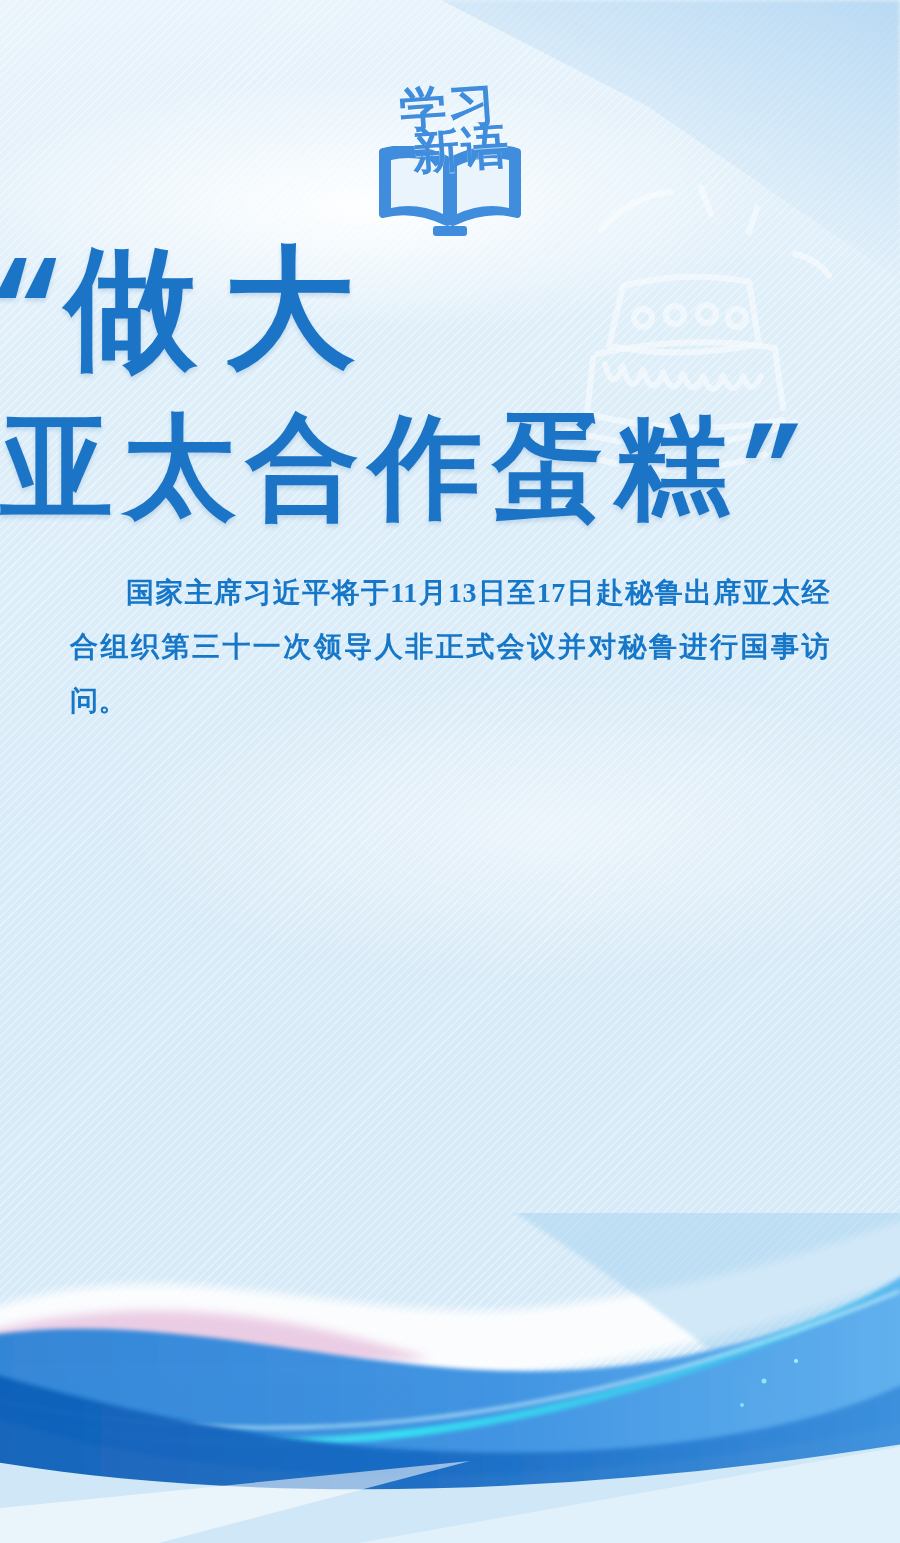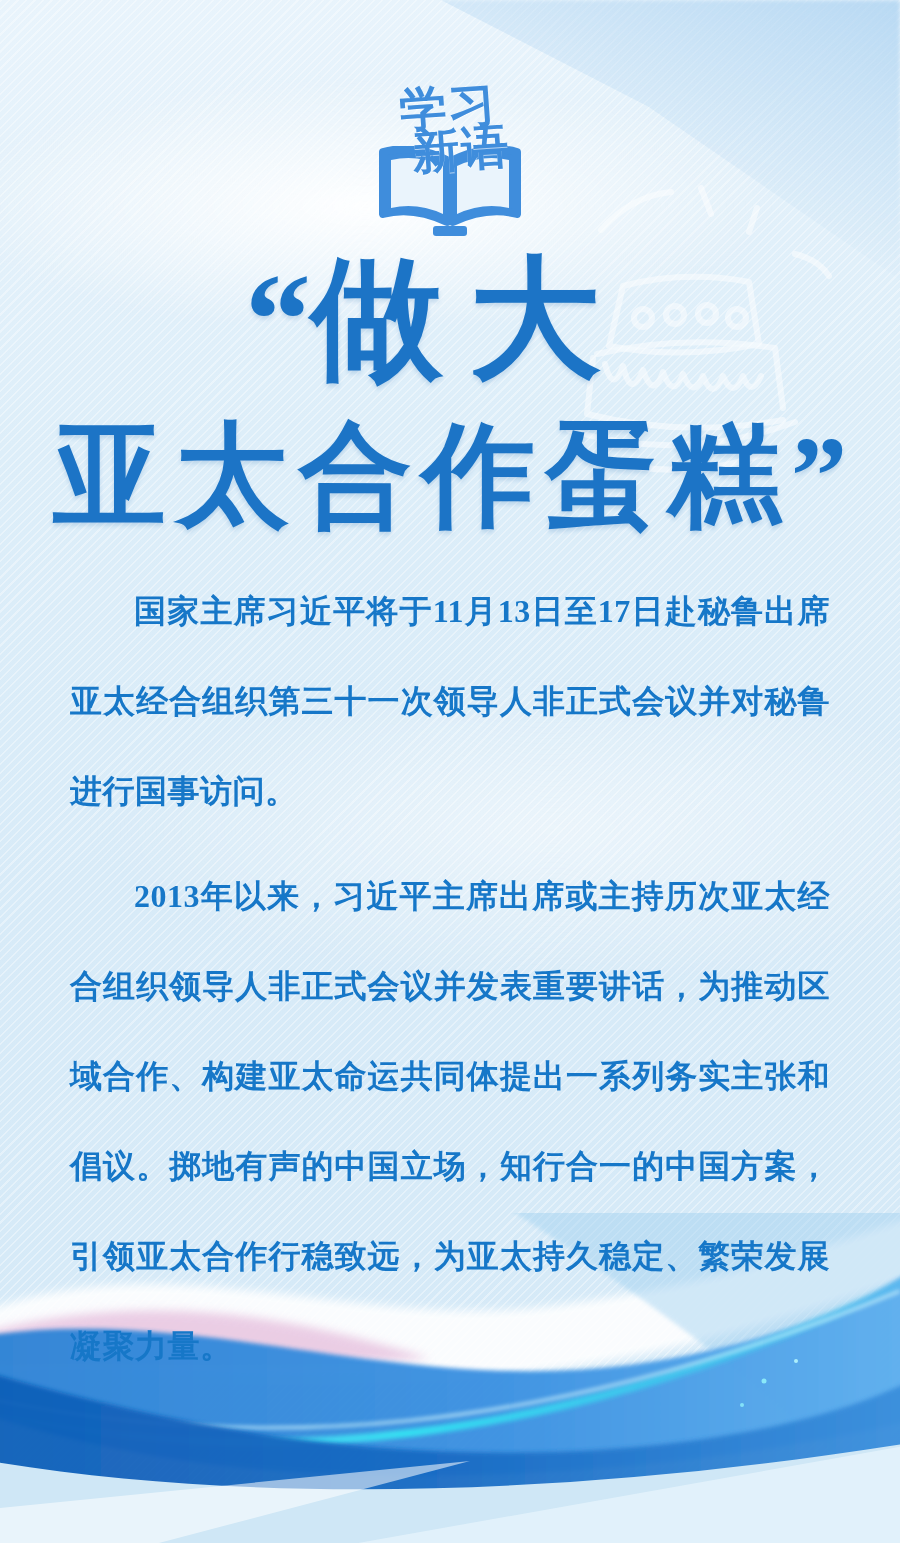--- a/index.html
+++ b/index.html
@@ -43,32 +43,32 @@
   .logo .logo-text{
     position:absolute;left:50%;top:-2px;transform:translateX(-50%) rotate(-4deg);
     z-index:2;color:#3f8ddc;font-weight:700;line-height:.92;
     font-size:47px;letter-spacing:2px;white-space:nowrap;
     text-shadow:0 1px 0 rgba(255,255,255,.6);
   }
   .logo .logo-text .l2{display:block;transform:translateX(10px);}
   
   .cake{position:absolute;left:505px;top:168px;z-index:2;opacity:.6;}
   
-  .title{position:absolute;top:246px;left:0;right:0;z-index:4;text-align:center;
+  .title{position:absolute;top:246px;left:0;right:0;z-index:4;text-align:left;
     color:#1c74c6;font-weight:700;
-    text-shadow:0 3px 4px rgba(30,100,170,.18);}
+    text-shadow:0 3px 4px rgba(30,100,170,.18);font-family:Liberation Mono, monospace;}
   .title .line1{font-size:132px;line-height:1.12;letter-spacing:26px;transform:translateX(-14px);}
   .title .line2{font-size:113px;line-height:1.1;letter-spacing:10px;margin-top:20px;}
   .title .q{letter-spacing:0;}
   
   .article{position:absolute;top:566px;left:70px;right:70px;z-index:4;}
   .article p{
     margin:0 0 15px 0;
     color:#1677c8;
-    font-size:32px;line-height:90px;font-weight:700;
+    font-size:28px;line-height:54px;font-weight:700;
     text-align:justify;text-indent:2em;
     letter-spacing:.5px;
   }
   
   .waves{position:absolute;left:0;bottom:0;width:900px;height:330px;z-index:3;}
 </style>
 </head>
 <body>
 
 <div class="poster">
@@ -110,21 +110,20 @@
     <div class="logo-text"><span class="l1">学习</span><span class="l2">新语</span></div>
   </div>
 
   <div class="title">
     <div class="line1"><span class="q">“</span><span>做大</span></div>
     <div class="line2"><span>亚太合作蛋糕</span><span class="q">”</span></div>
   </div>
 
   <div class="article">
     <p>国家主席习近平将于11月13日至17日赴秘鲁出席亚太经合组织第三十一次领导人非正式会议并对秘鲁进行国事访问。</p>
-    <p>2013年以来，习近平主席出席或主持历次亚太经合组织领导人非正式会议并发表重要讲话，为推动区域合作、构建亚太命运共同体提出一系列务实主张和倡议。掷地有声的中国立场，知行合一的中国方案，引领亚太合作行稳致远，为亚太持久稳定、繁荣发展凝聚力量。</p>
   </div>
 
   <svg class="waves" viewBox="0 0 900 330" width="900" height="330">
     <defs>
       <linearGradient id="gBlue" x1="0" y1="0" x2="1" y2="0">
         <stop offset="0" stop-color="#2f84d6"></stop>
         <stop offset="0.55" stop-color="#3d92e2"></stop>
         <stop offset="1" stop-color="#5fb0ee"></stop>
       </linearGradient>
       <linearGradient id="gDeep" x1="0" y1="0" x2="1" y2="0">

